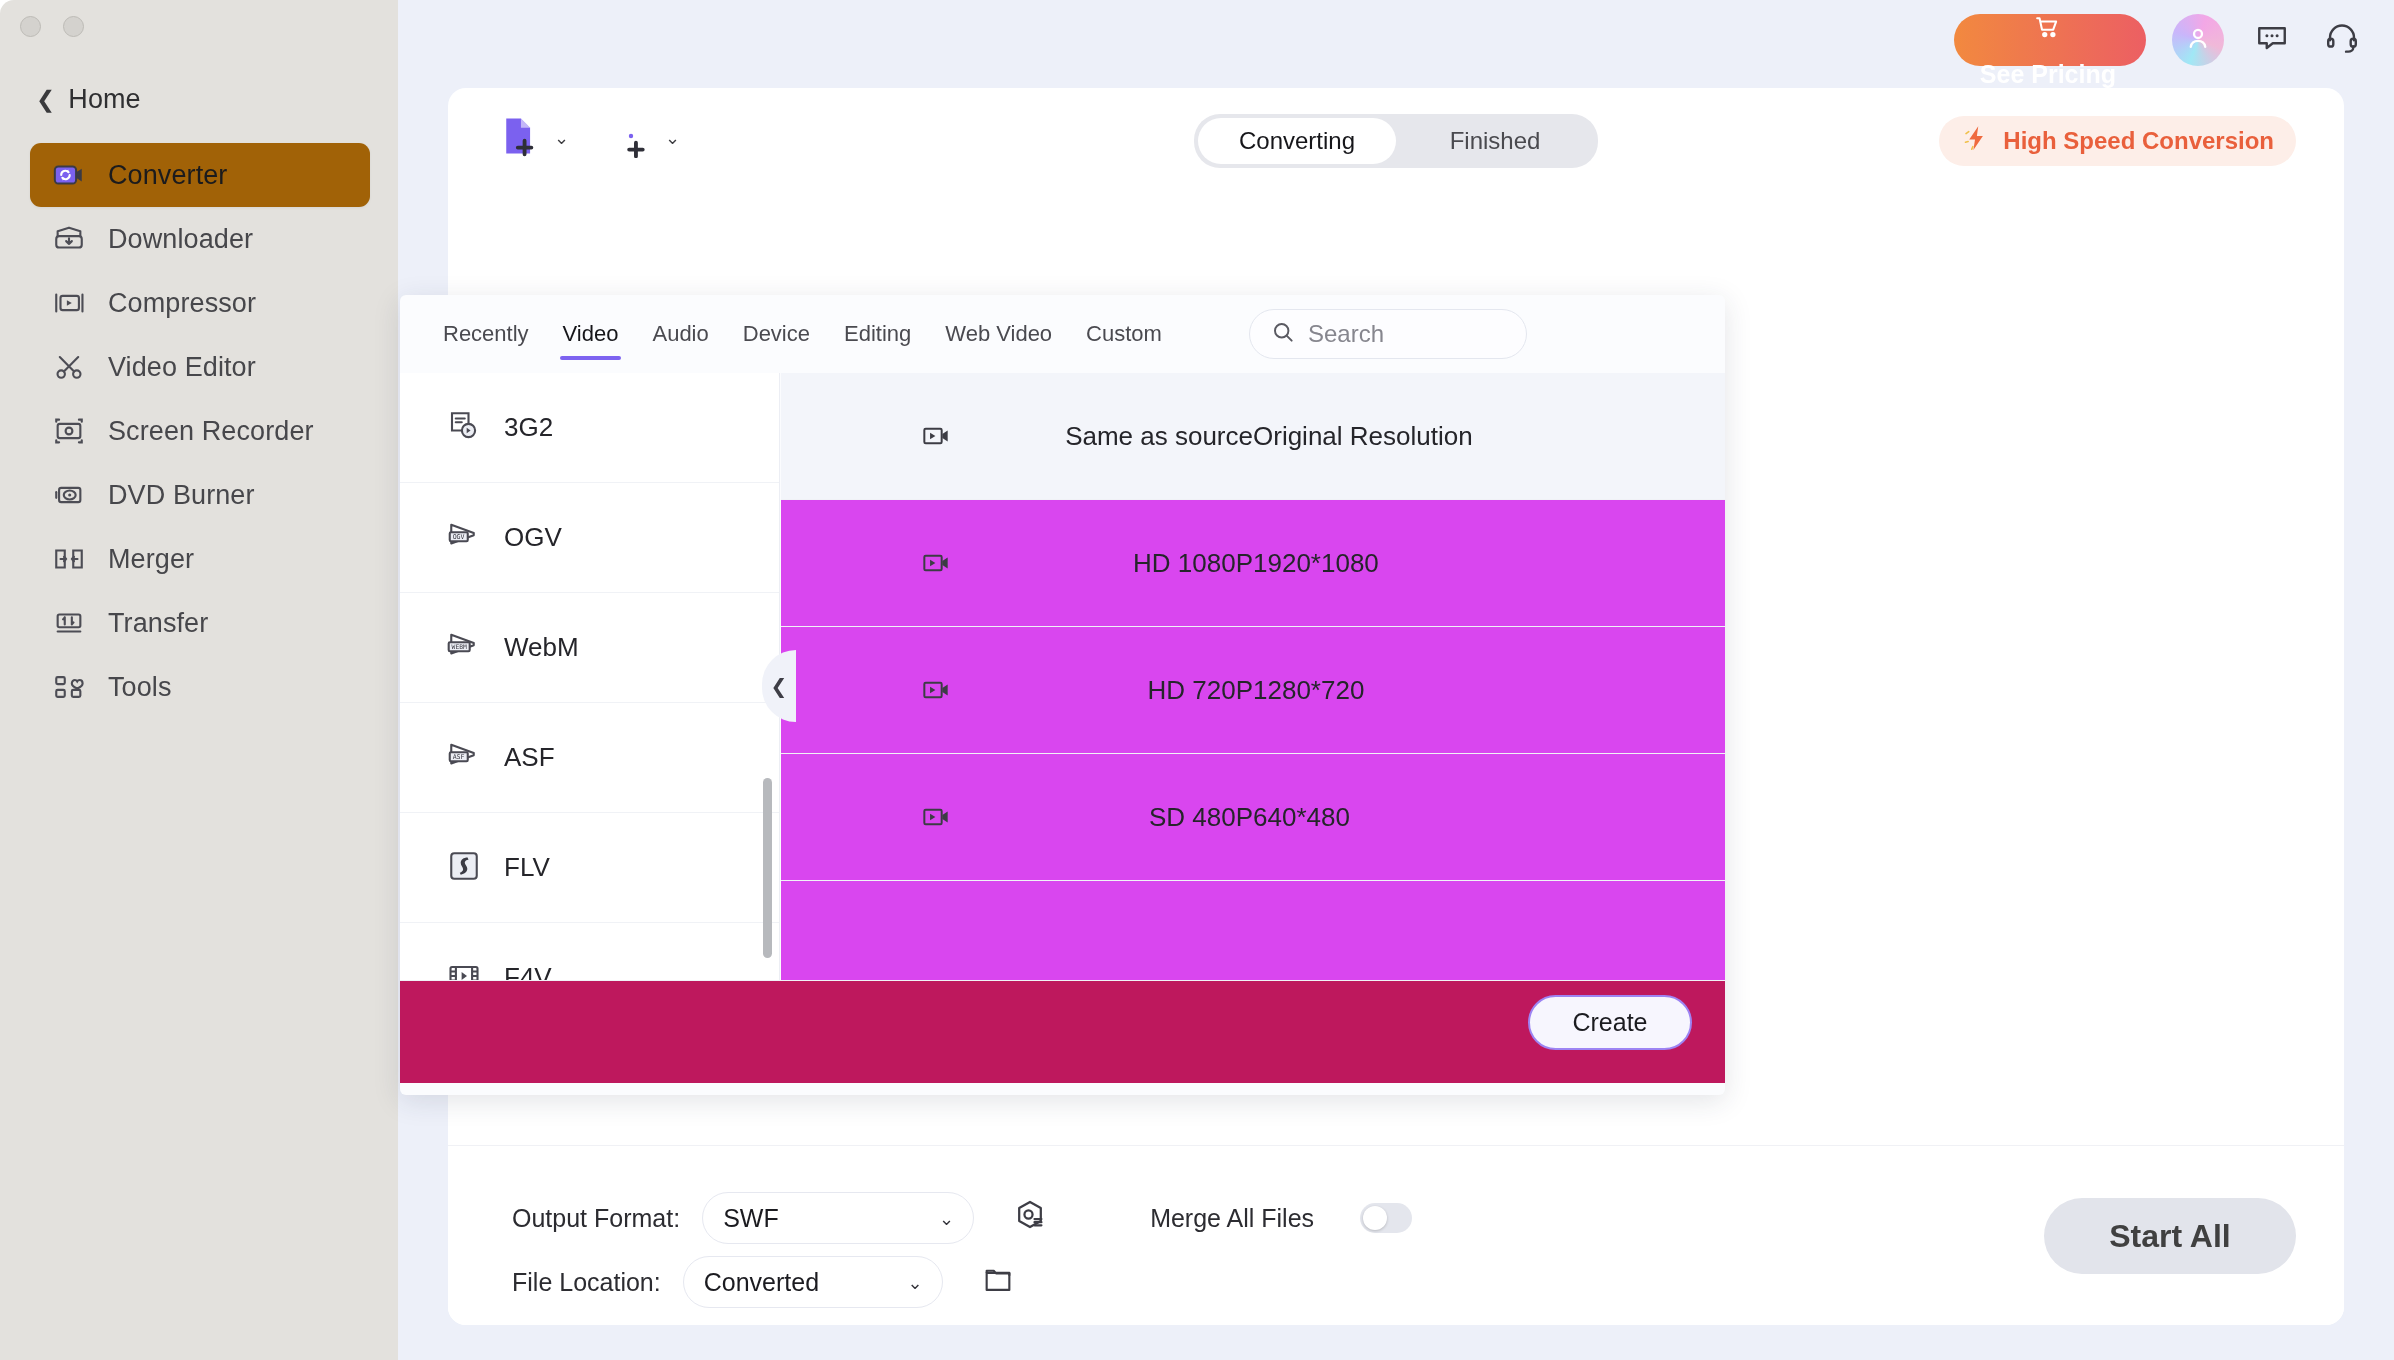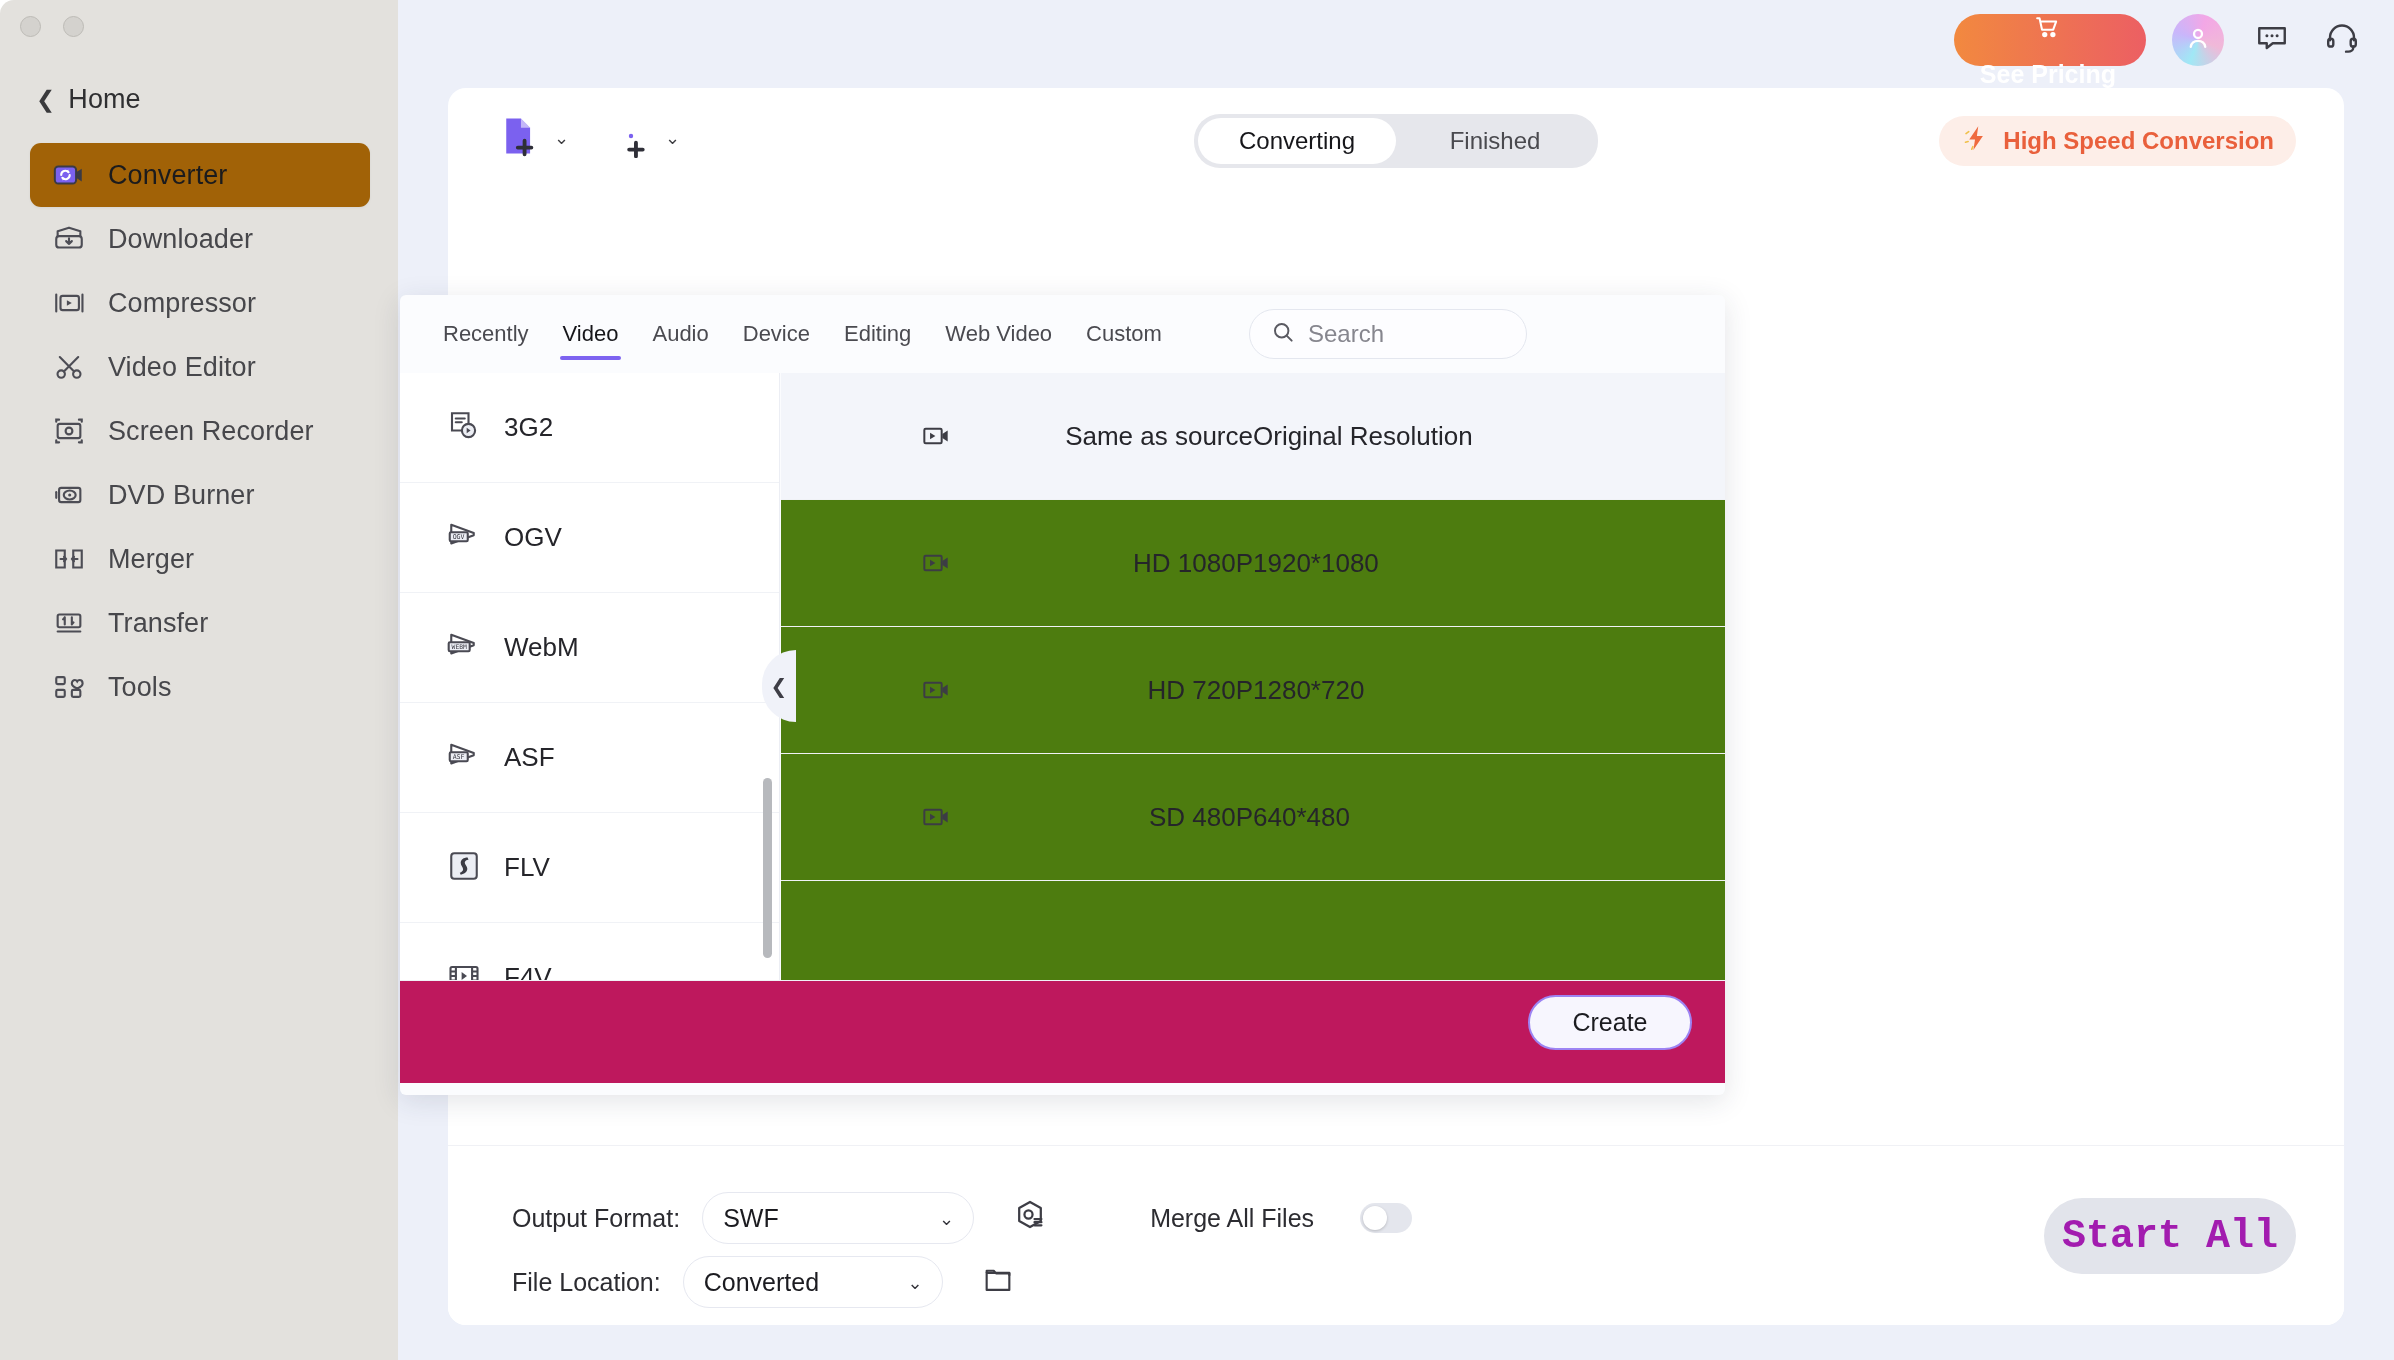--- a/index.html
+++ b/index.html
@@ -195,21 +195,21 @@
     border-bottom: 1px solid #f0f2f6;
     cursor: pointer;
   }
   .fmt-row .nm { font-size: 26px; color: #25252a; }
   .fmt-scroll {
     position: absolute; right: 7px; top: 405px;
     width: 9px; height: 180px; border-radius: 5px;
     background: #b7b9bd; cursor: pointer;
   }
 
-  .res-list { position: absolute; left: 381px; top: 0; right: 0; bottom: 0; background: #4d7c0f; }
+  .res-list { position: absolute; left: 381px; top: 0; right: 0; bottom: 0; background: #d946ef; }
   .res-row {
     display: flex; align-items: center;
     height: 127px; padding-left: 140px;
     border-bottom: 1px solid #f0f2f6; cursor: pointer;
   }
   .res-row.hl { background: #f3f5fa; }
   .res-row .rname { font-size: 26px; color: #25252a; width: 262px; }
   .res-row .rval { font-size: 26px; color: #25252a; }
   .res-ic { margin-right: 38px; display:flex; }
 
@@ -251,23 +251,23 @@
     background: #e4e6ed; position: relative; cursor: pointer;
   }
   .toggle::after {
     content: ''; position: absolute; left: 3px; top: 3px;
     width: 24px; height: 24px; border-radius: 50%;
     background: #fff; box-shadow: 0 1px 3px rgba(0,0,0,.2);
   }
   .start-btn {
     position: absolute; right: 48px; top: 52px;
     width: 252px; height: 76px; border-radius: 38px;
-    background: #e2e4eb; color: #a21caf;
-    font-size: 40px; font-weight: 700; border: none;
-    cursor: default; font-family: Liberation Mono, monospace;
+    background: #e2e4eb; color: #404040;
+    font-size: 32px; font-weight: 700; border: none;
+    cursor: default; font-family: Liberation Sans, sans-serif;
   }
   .icbtn { cursor: pointer; display: flex; align-items: center; }
 </style>
 </head>
 <body>
 
 <div class="app">
 
   <aside class="sidebar">
     <div class="traffic">

